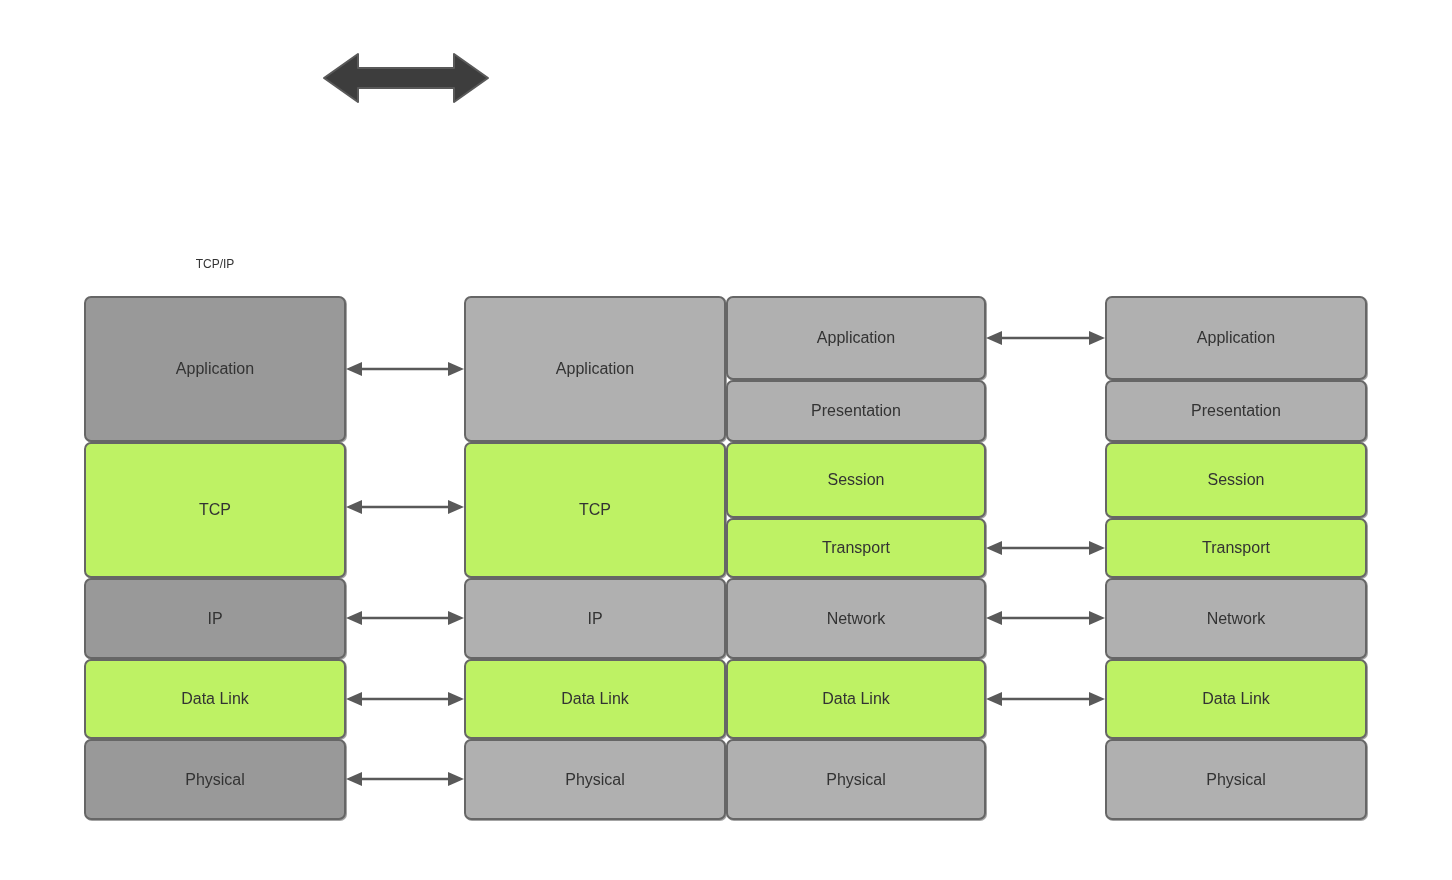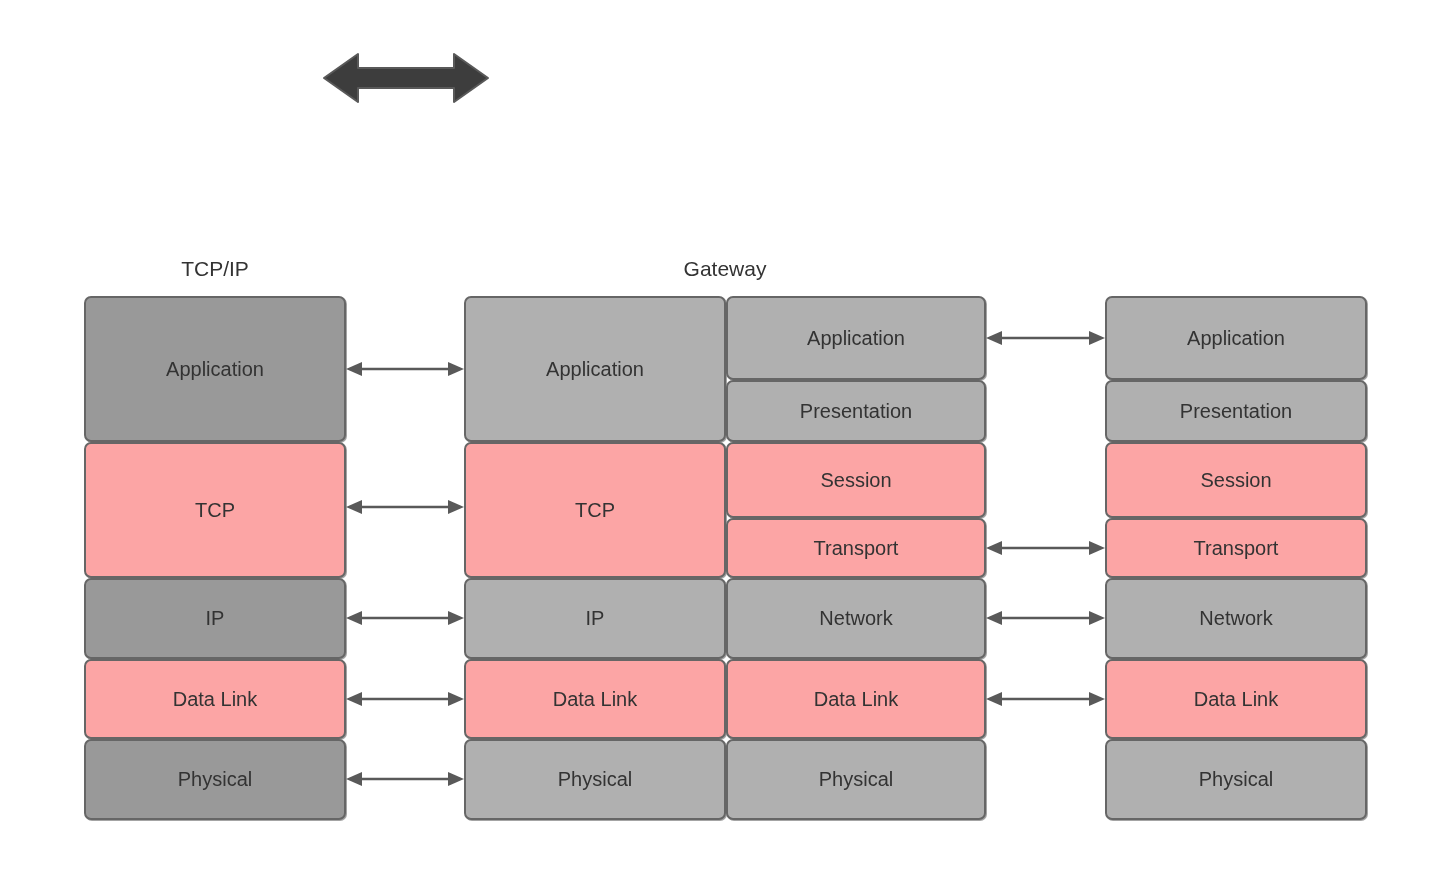--- a/index.html
+++ b/index.html
@@ -16,43 +16,43 @@
   #canvas {
     position: relative;
     width: 1452px;
     height: 880px;
     background: #ffffff;
   }
 
   
   .col-title {
     position: absolute;
-    font-size: 21px;
+    font-size: 12px;
     color: #333333;
     text-align: center;
     white-space: nowrap;
   }
 
   
   .layer-box {
     position: absolute;
     box-sizing: border-box;
     border: 2px solid #666666;
     border-radius: 7px;
     display: flex;
     align-items: center;
     justify-content: center;
-    font-size: 20px;
+    font-size: 16px;
     color: #333333;
     background: #ffffff;
     box-shadow: 1px 1px 0px rgba(90,90,90,0.55);
   }
   .layer-box.fill-dark  { background: #999999; }
   .layer-box.fill-mid   { background: #b0b0b0; }
-  .layer-box.fill-white { background: #fca5a5; }
+  .layer-box.fill-white { background: #bef264; }
 
   
   .connector {
     position: absolute;
     height: 26px;
     pointer-events: none;
   }
   .connector svg { display: block; }
 
   
@@ -66,21 +66,20 @@
 
 <div id="canvas">
 
   <div class="block-arrow" style="left:322px; top:50px;">
     <svg width="168" height="56" viewBox="0 0 168 56">
       <path d="M2,28 L36,4 L36,18 L132,18 L132,4 L166,28 L132,52 L132,38 L36,38 L36,52 Z" fill="#3d3d3d" stroke="#595959" stroke-width="2" stroke-linejoin="round"></path>
     </svg>
   </div>
 
   <div class="col-title" style="left:84px; top:257px; width:262px;">TCP/IP</div>
-  <div class="col-title" style="left:464px; top:257px; width:522px;">Gateway</div>
 
   <div class="layer-box fill-dark" style="left:84px; top:296px; width:262px; height:146px;">Application</div>
   <div class="layer-box fill-white" style="left:84px; top:442px; width:262px; height:136px;">TCP</div>
   <div class="layer-box fill-dark" style="left:84px; top:578px; width:262px; height:81px;">IP</div>
   <div class="layer-box fill-white" style="left:84px; top:659px; width:262px; height:80px;">Data Link</div>
   <div class="layer-box fill-dark" style="left:84px; top:739px; width:262px; height:81px;">Physical</div>
 
   <div class="layer-box fill-mid" style="left:464px; top:296px; width:262px; height:146px;">Application</div>
   <div class="layer-box fill-white" style="left:464px; top:442px; width:262px; height:136px;">TCP</div>
   <div class="layer-box fill-mid" style="left:464px; top:578px; width:262px; height:81px;">IP</div>

